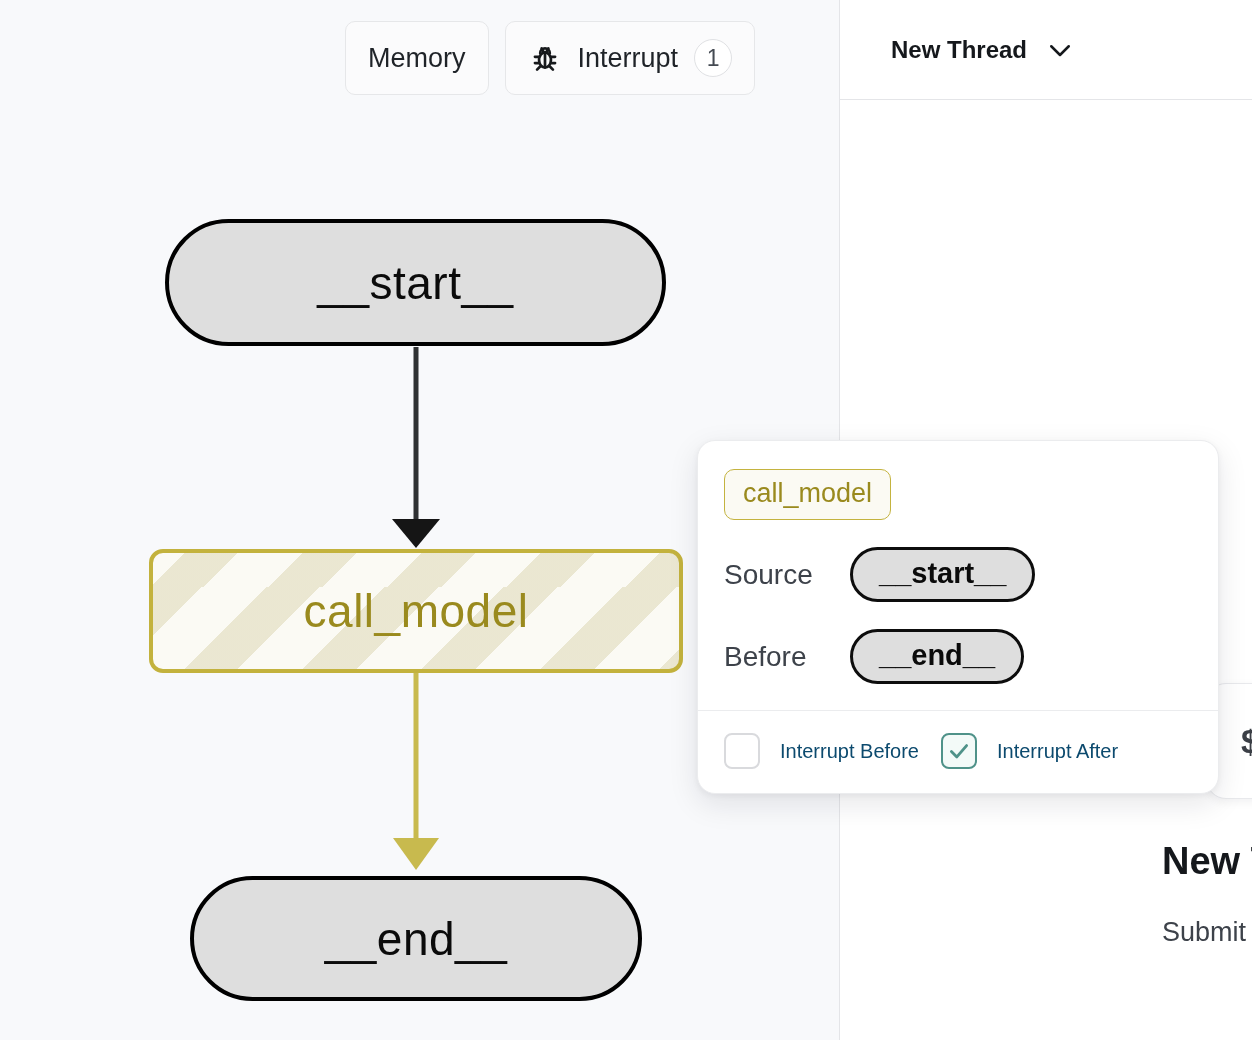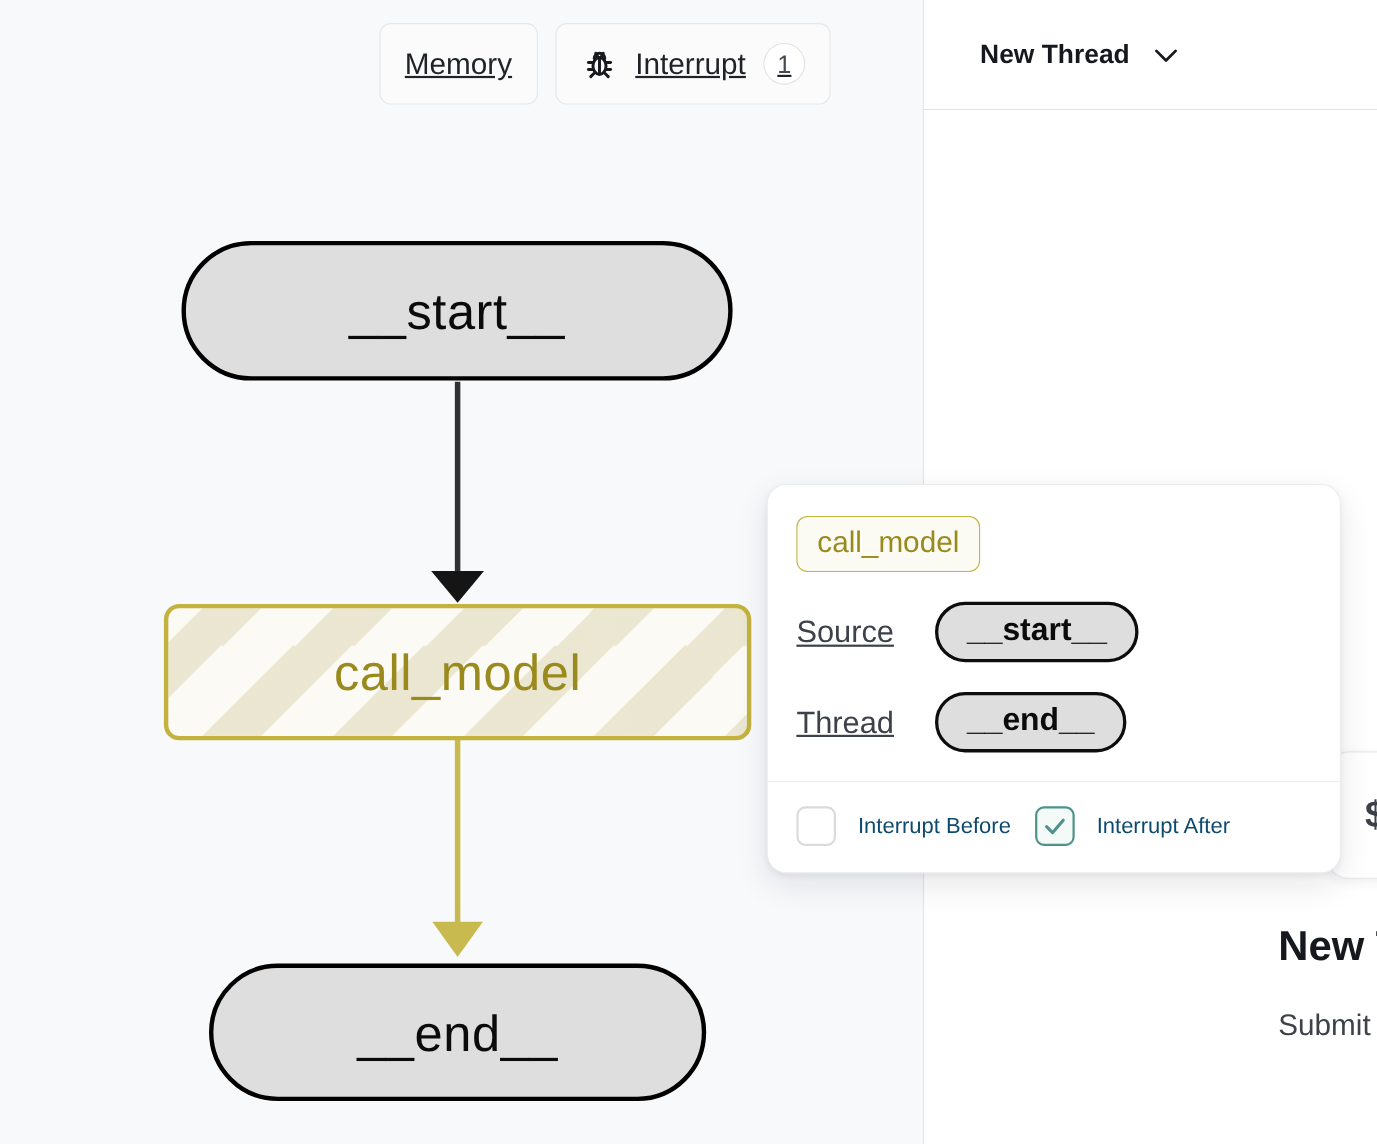--- a/index.html
+++ b/index.html
@@ -47,21 +47,20 @@
     background: #fbfbfc;
     border: 1px solid #e6e7e9;
     border-radius: 10px;
     padding: 0 22px;
     height: 74px;
     font-size: 27px;
     color: #1f2328;
     cursor: pointer;
     white-space: nowrap;
     line-height: 1;
-    text-decoration: underline;
   }
   .bug-icon { display: inline-flex; align-items: center; justify-content: center; width: 34px; height: 34px; flex: none;}
   .badge-count {
     display: inline-flex;
     align-items: center;
     justify-content: center;
     width: 38px; height: 38px;
     border-radius: 50%;
     border: 1px solid #e0e1e4;
     font-size: 23px;
@@ -213,21 +212,20 @@
   .pop-row {
     display: flex;
     align-items: center;
     margin-top: 27px;
   }
   .pop-label {
     font-size: 28px;
     color: #3d424a;
     width: 126px;
     flex: none;
-    text-decoration: underline;
   }
   .pill {
     display: inline-flex;
     align-items: center;
     justify-content: center;
     background: #dedede;
     border: 3px solid #0d0d0d;
     border-radius: 34px;
     color: #0b0b0b;
     font-size: 29px;
@@ -344,21 +342,21 @@
   <div class="popover">
     <div class="pop-body">
       <span class="pop-chip">call_model</span>
 
       <div class="pop-row">
         <span class="pop-label">Source</span>
         <span class="pill">__start__</span>
       </div>
 
       <div class="pop-row">
-        <span class="pop-label">Thread</span>
+        <span class="pop-label">Before</span>
         <span class="pill">__end__</span>
       </div>
     </div>
 
     <div class="pop-footer">
       <label class="chk-wrap">
         <span class="chk"></span>
         <span class="chk-label">Interrupt Before</span>
       </label>
 

